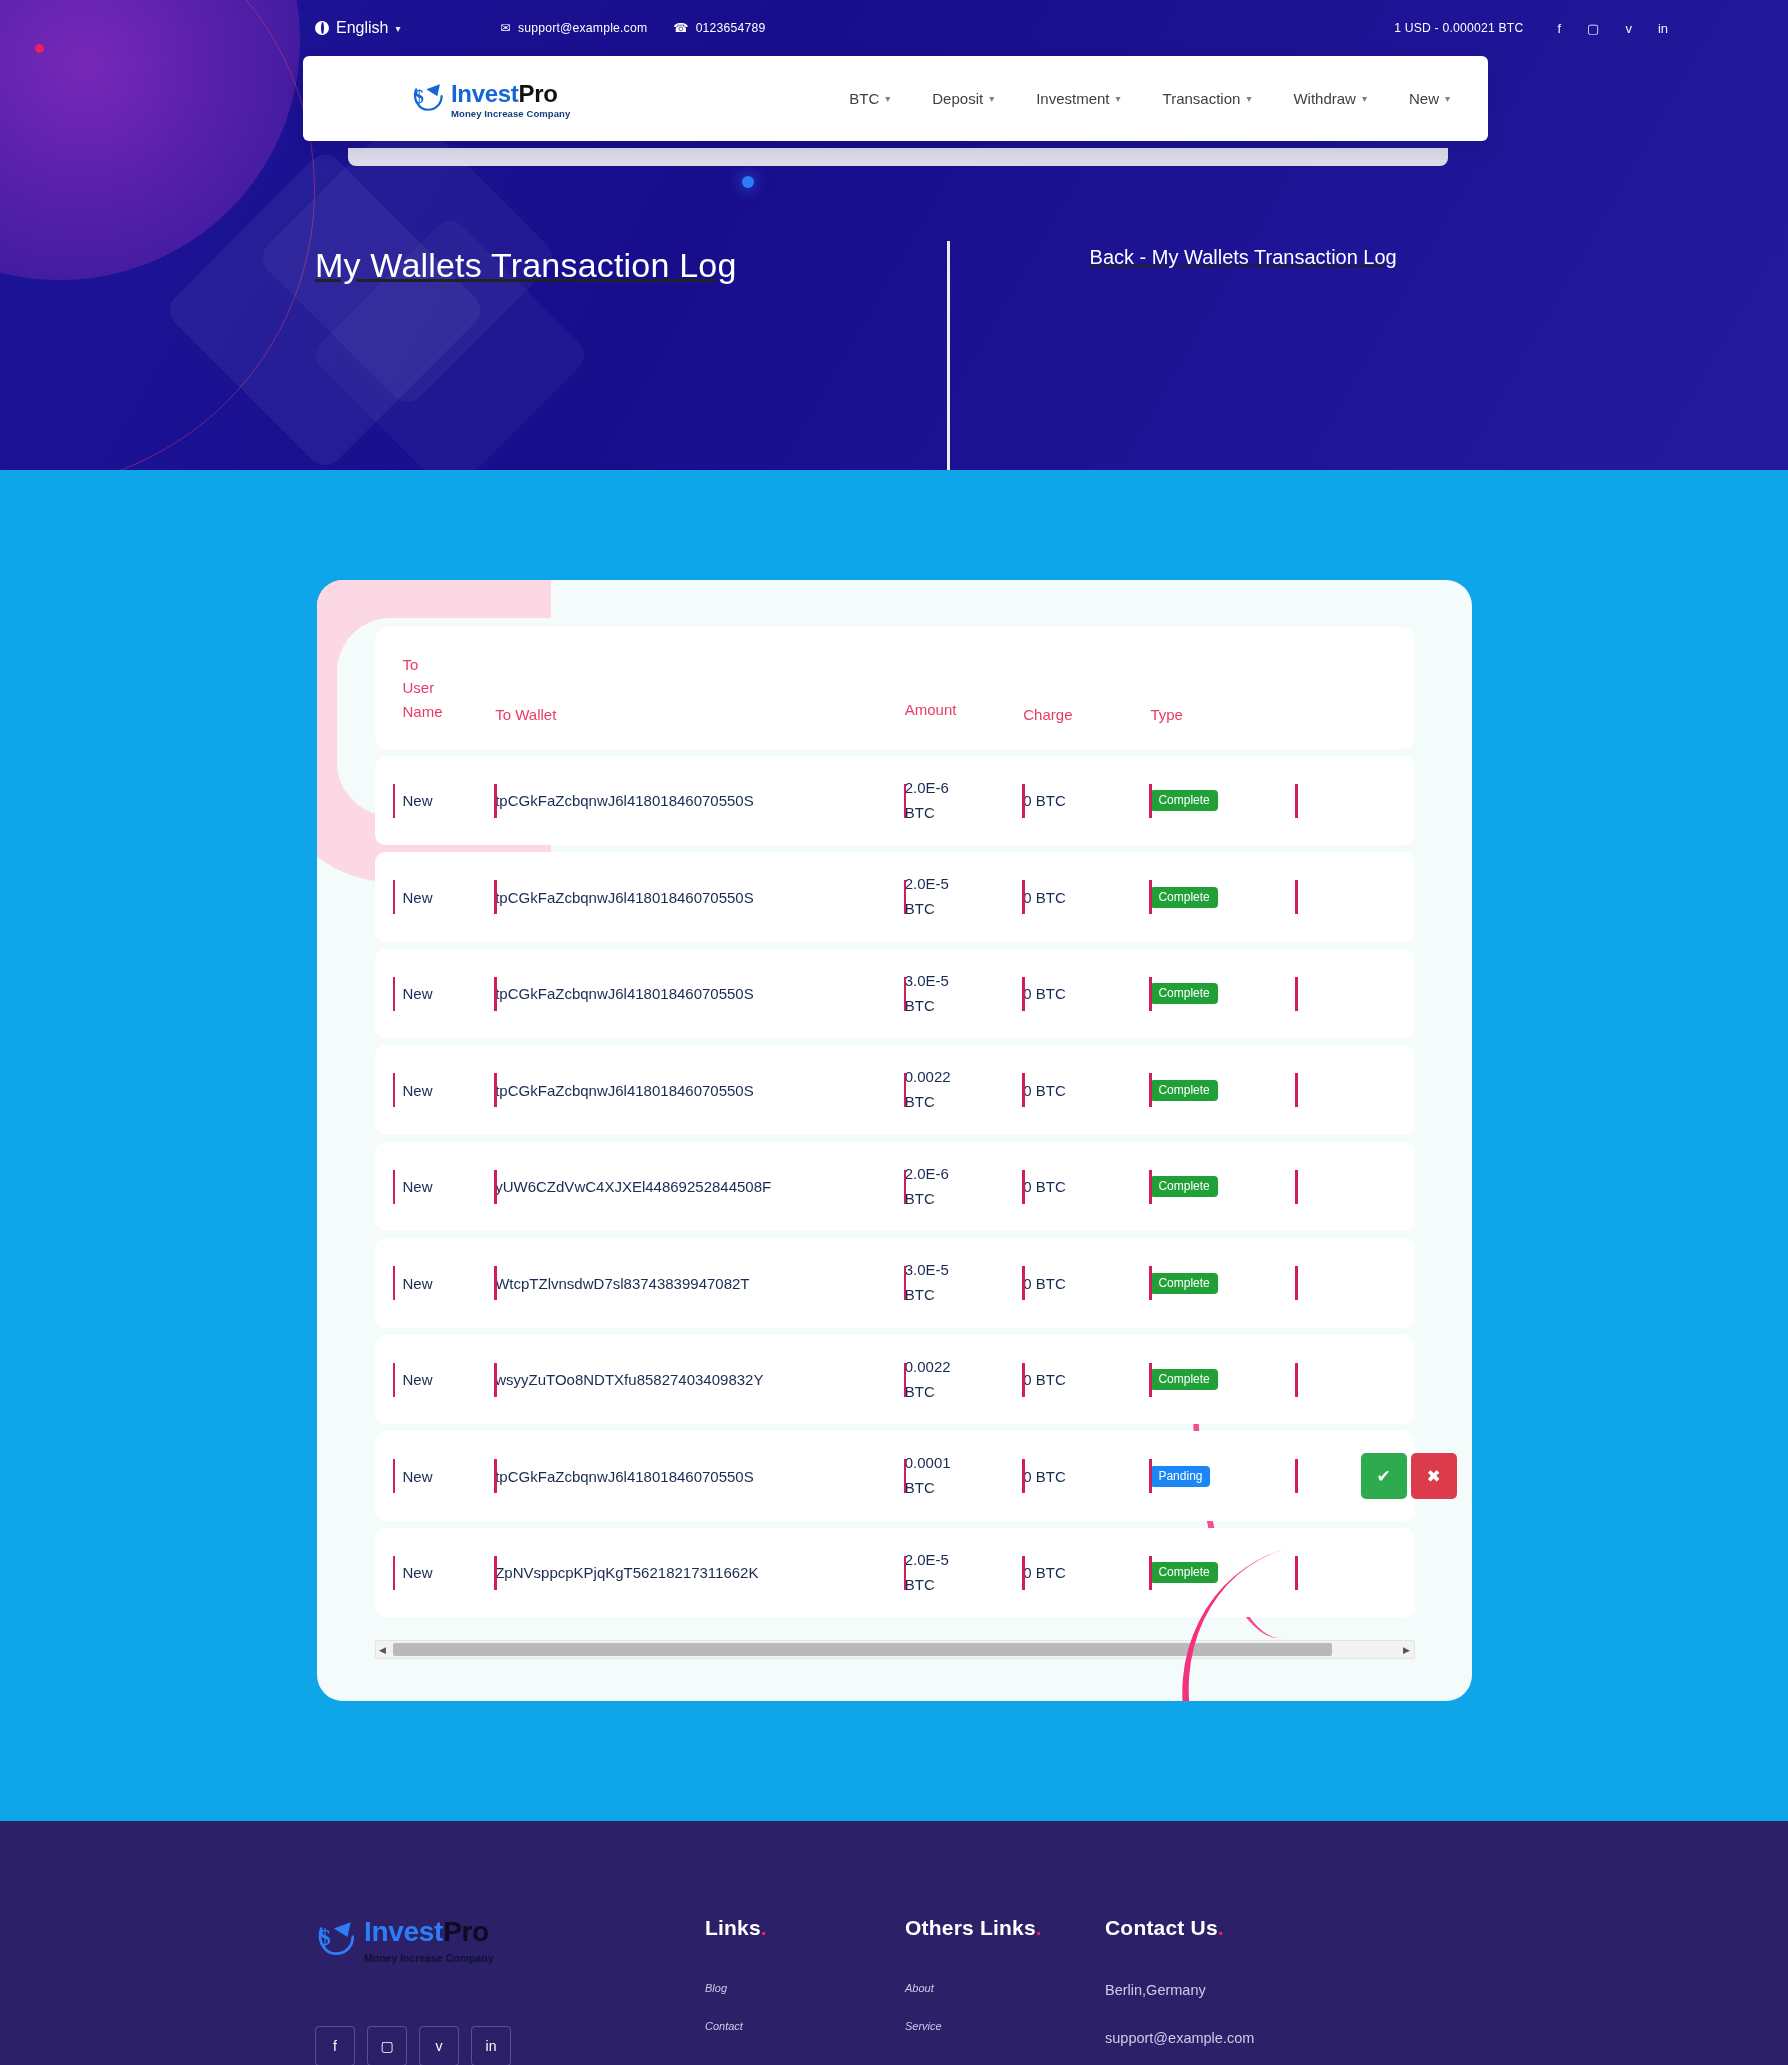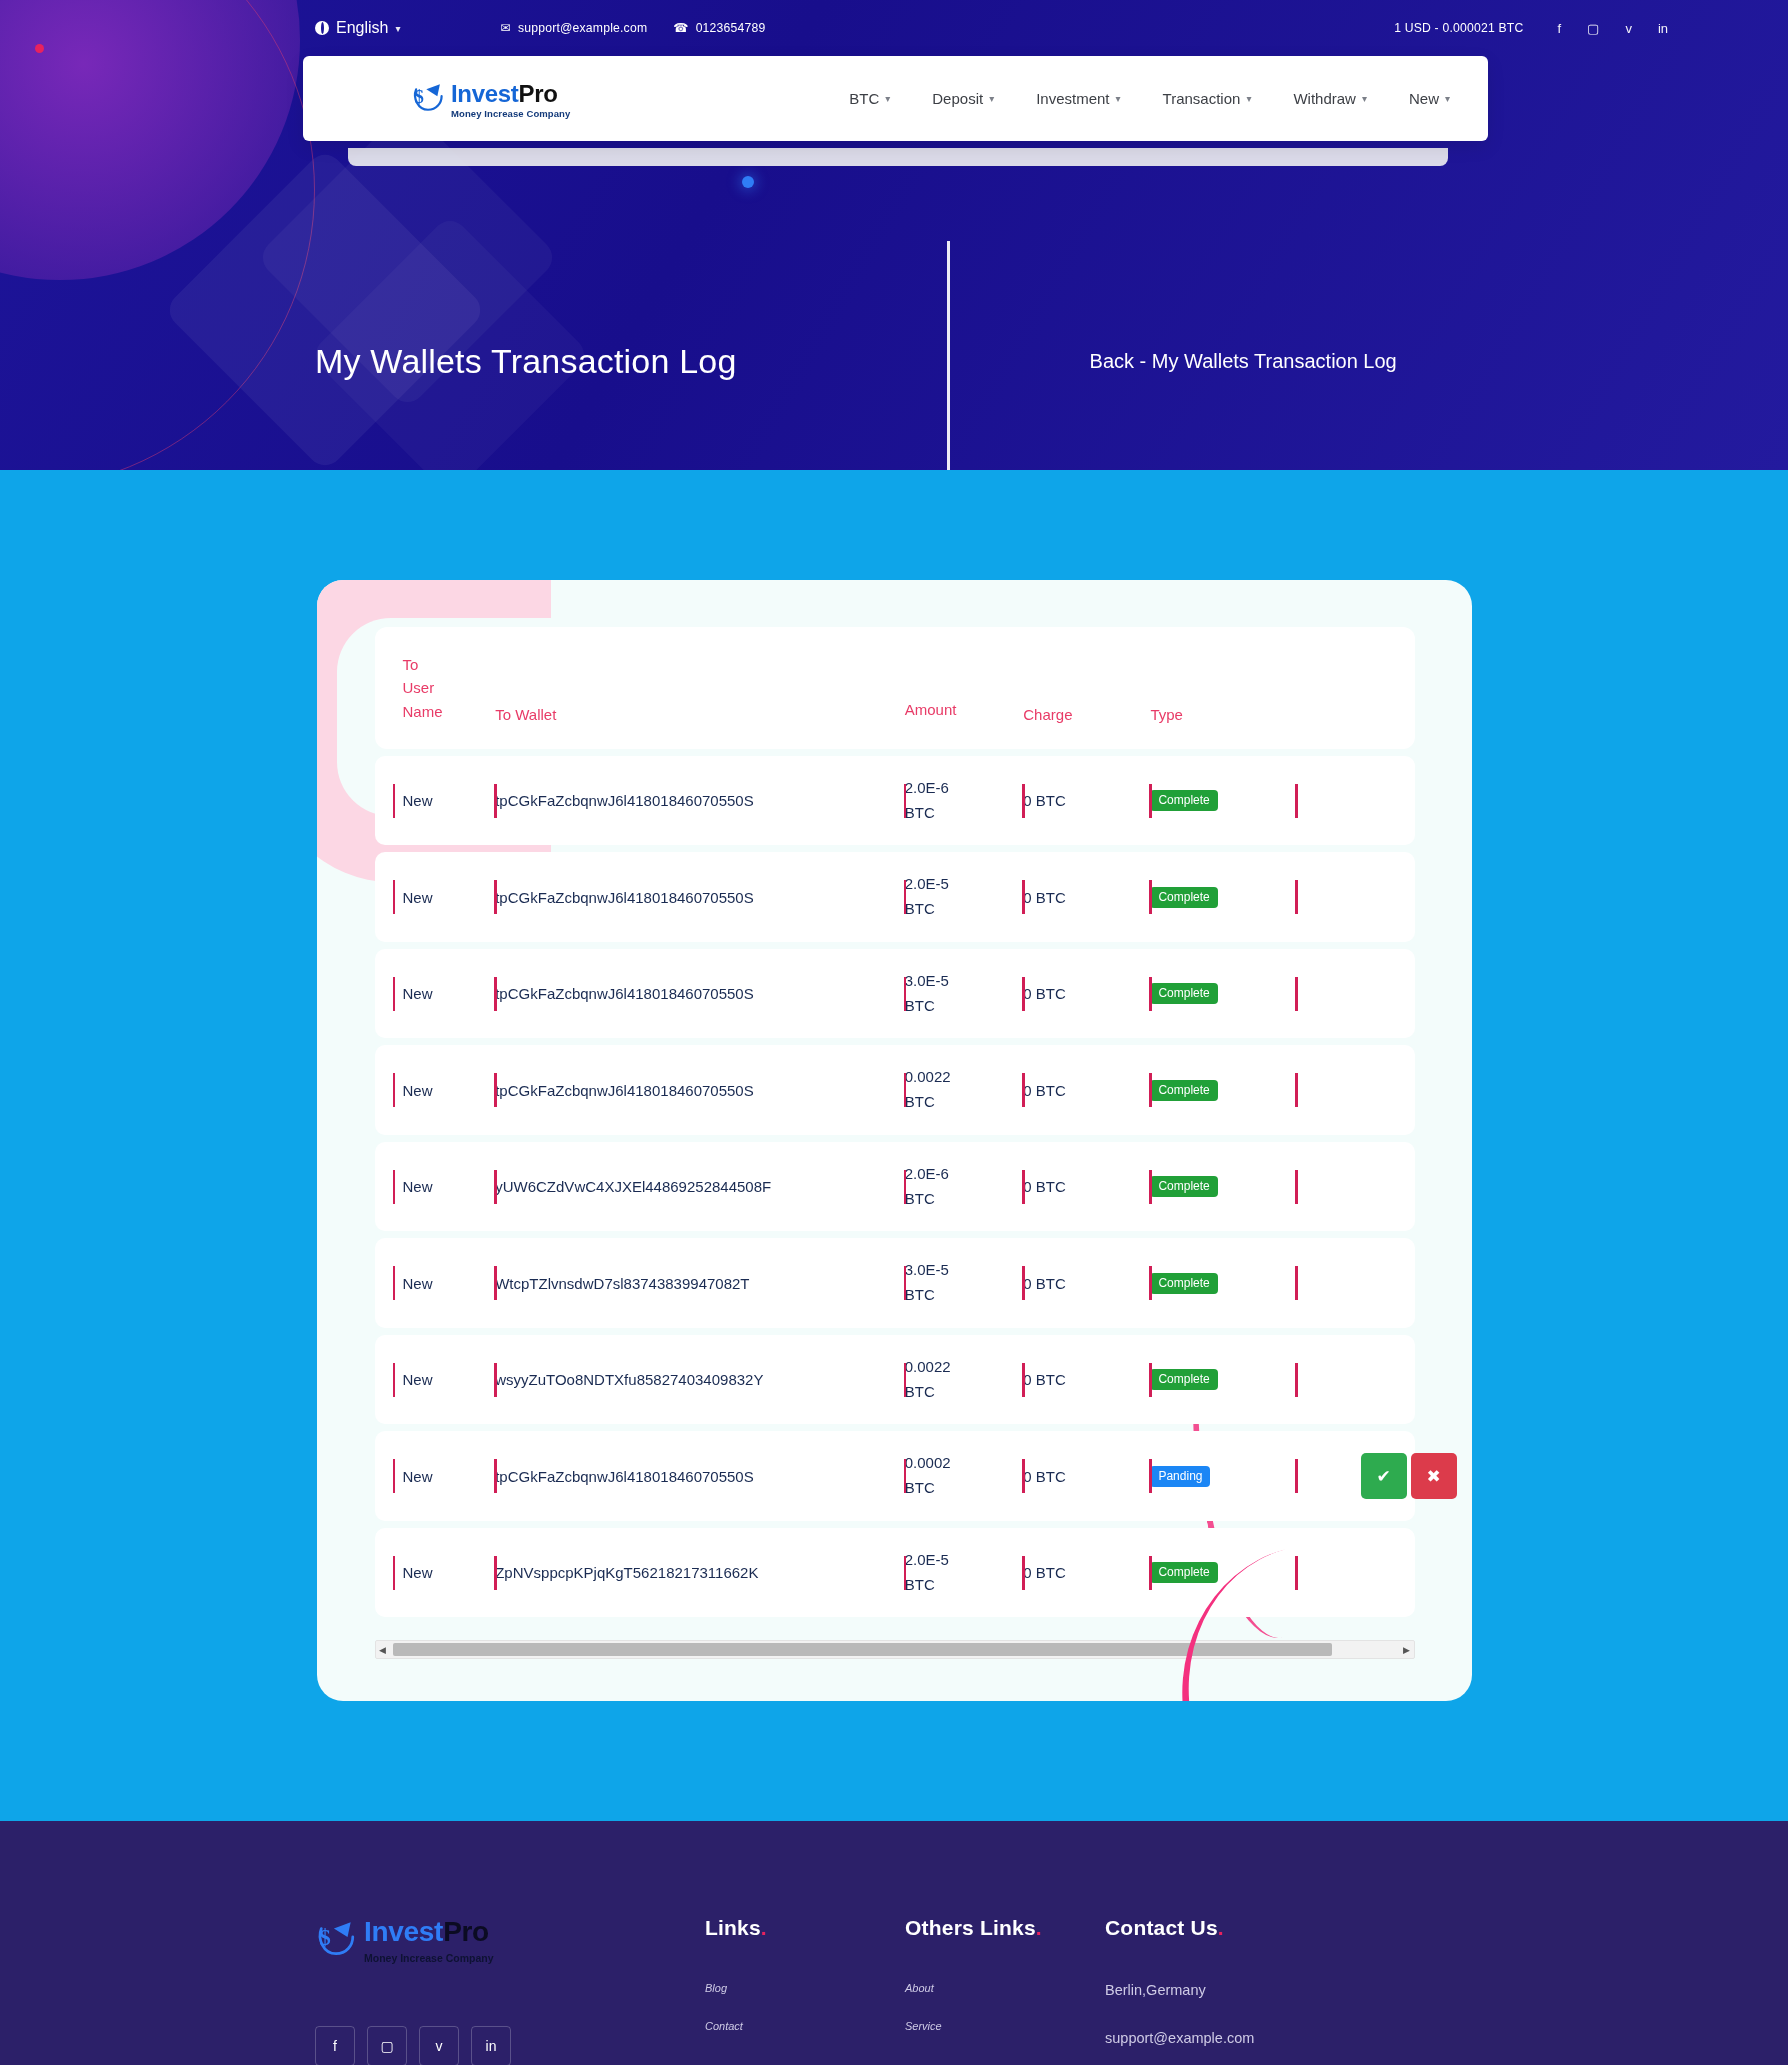--- a/index.html
+++ b/index.html
@@ -120,23 +120,24 @@
   .navitem {
     display:flex; align-items:center; gap:6px;
     font-size: 15px; color:#3c3f45; cursor:pointer;
   }
   .navitem .chev { font-size:10px; color:#7c8089; }
 
   
   .hero-body {
     position: relative;
     z-index: 3;
-    display:flex; align-items:center;
+    display:flex; align-items:flex-start;
     padding-left: 315px;
     margin-top: 105px;
+    text-decoration: underline;
   }
   .hero-title {
     font-size: 34px; color:#fff; font-weight: 400; letter-spacing:.2px;
   }
   .hero-divider {
     width: 3px; height: 230px;
     background: rgba(255,255,255,.92);
     margin-left: 210px;
     position: relative; top: -5px;
   }
@@ -485,21 +486,21 @@
               <div>BTC</div>
             </td>
             <td class="c-charge">0 BTC</td>
             <td class="c-type"><span class="badge complete">Complete</span></td>
             <td class="c-action"></td>
           </tr>
           <tr>
             <td class="c-name">New</td>
             <td class="c-wallet">tpCGkFaZcbqnwJ6l41801846070550S</td>
             <td class="c-amount">
-              <div>0.0002</div>
+              <div>0.0001</div>
               <div>BTC</div>
             </td>
             <td class="c-charge">0 BTC</td>
             <td class="c-type"><span class="badge pending">Panding</span></td>
             <td class="c-action">
               <div class="actions">
                 <button class="act-btn act-ok">✔</button>
                 <button class="act-btn act-no">✖</button>
               </div>
             </td>

